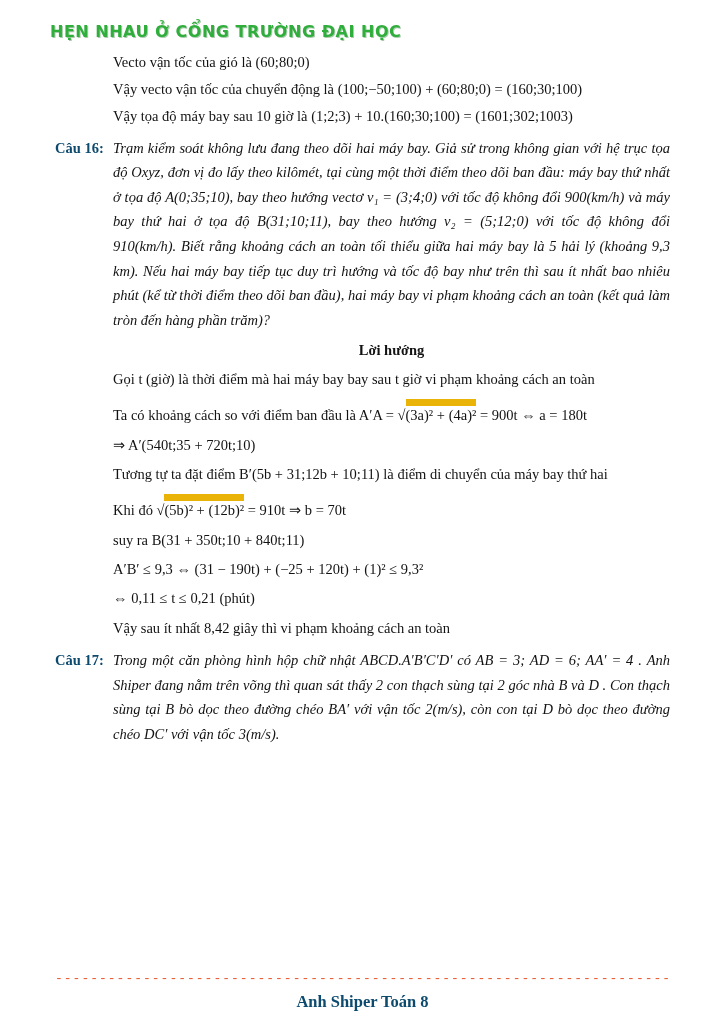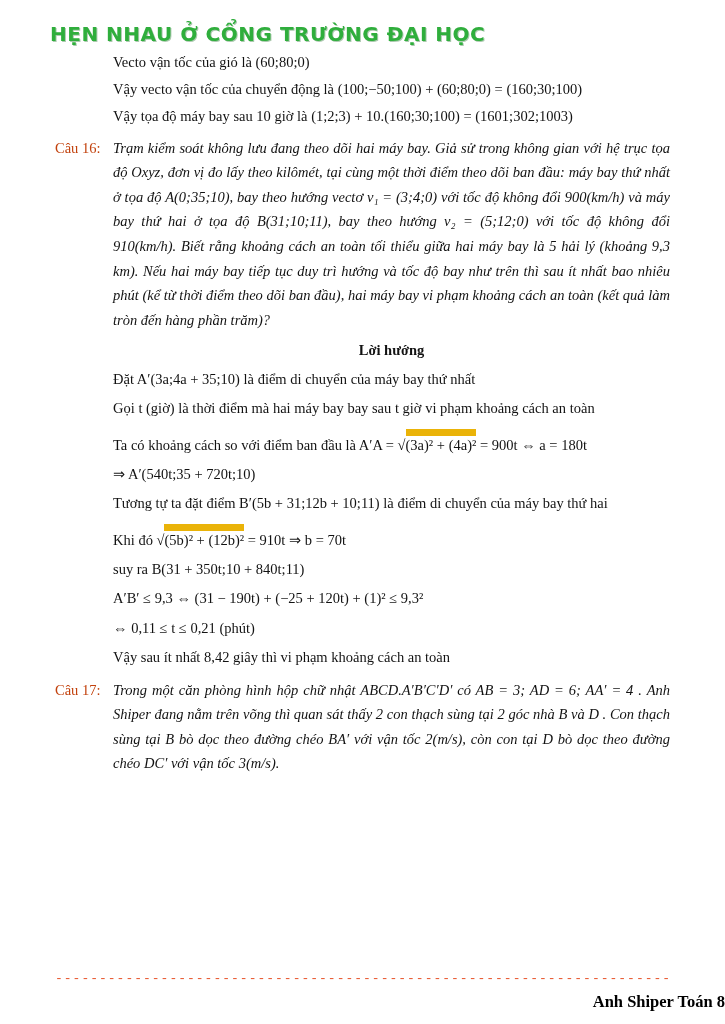--- a/index.html
+++ b/index.html
@@ -13,21 +13,21 @@
     font-size: 14.5px;
     color: #121212;
     overflow: hidden;
   }
   .doc-title {
     position: absolute;
     left: 50px;
     top: 22px;
     font-family: "DejaVu Sans", sans-serif;
     font-weight: bold;
-    font-size: 20px;
+    font-size: 16px;
     letter-spacing: 0.5px;
     color: #2fae3c;
     text-shadow: 1px 1px 0 rgba(20, 100, 30, 0.35);
     white-space: nowrap;
   }
   .content {
     position: absolute;
     left: 55px;
     top: 54px;
     width: 615px;
@@ -38,22 +38,22 @@
     line-height: 1.22;
   }
   .question {
     display: flex;
     margin-top: 2px;
     margin-bottom: 4px;
   }
   .q-label {
     width: 58px;
     flex-shrink: 0;
-    font-weight: normal;
-    color: #c2410c;
+    font-weight: bold;
+    color: #0c4a6e;
     line-height: 1.7;
   }
   .q-body {
     flex: 1;
     text-align: justify;
     line-height: 1.7;
     font-style: italic;
   }
   .solution-heading {
     text-align: center;
@@ -82,24 +82,24 @@
     font-size: 13px;
     letter-spacing: 1px;
     white-space: nowrap;
     overflow: hidden;
   }
   .footer-text {
     position: absolute;
     left: 0;
     right: 0;
     bottom: 12px;
-    text-align: right;
+    text-align: center;
     font-weight: bold;
     font-size: 16.5px;
-    color: #000000;
+    color: #0c4a6e;
   }
 </style>
 </head>
 <body>
 
 <div class="page">
 
   <div class="doc-title">HẸN NHAU Ở CỔNG TRƯỜNG ĐẠI HỌC</div>
 
   <div class="content">
@@ -108,21 +108,20 @@
     <p class="intro-line">Vậy vecto vận tốc của chuyển động là (100;−50;100) + (60;80;0) = (160;30;100)</p>
     <p class="intro-line">Vậy tọa độ máy bay sau 10 giờ là (1;2;3) + 10.(160;30;100) = (1601;302;1003)</p>
 
     <div class="question">
       <span class="q-label">Câu 16:</span>
       <span class="q-body">Trạm kiểm soát không lưu đang theo dõi hai máy bay. Giả sử trong không gian với hệ trục tọa độ Oxyz, đơn vị đo lấy theo kilômét, tại cùng một thời điểm theo dõi ban đầu: máy bay thứ nhất ở tọa độ A(0;35;10), bay theo hướng vectơ v₁ = (3;4;0) với tốc độ không đổi 900(km/h) và máy bay thứ hai ở tọa độ B(31;10;11), bay theo hướng v₂ = (5;12;0) với tốc độ không đổi 910(km/h). Biết rằng khoảng cách an toàn tối thiểu giữa hai máy bay là 5 hải lý (khoảng 9,3 km). Nếu hai máy bay tiếp tục duy trì hướng và tốc độ bay như trên thì sau ít nhất bao nhiêu phút (kể từ thời điểm theo dõi ban đầu), hai máy bay vi phạm khoảng cách an toàn (kết quả làm tròn đến hàng phần trăm)?</span>
     </div>
 
     <p class="solution-heading">Lời hướng</p>
 
-    <p class="sol-line">Đặt A′(3a;4a + 35;10) là điểm di chuyển của máy bay thứ nhất</p>
     <p class="sol-line">Gọi t (giờ) là thời điểm mà hai máy bay bay sau t giờ vi phạm khoảng cách an toàn</p>
 
     <p class="sol-line"><span>Ta có khoảng cách so với điểm ban đầu là A′A = √</span><span class="overline">(3a)² + (4a)²</span><span> = 900t ⇔ a = 180t</span></p>
 
     <p class="sol-line">⇒ A′(540t;35 + 720t;10)</p>
     <p class="sol-line">Tương tự ta đặt điểm B′(5b + 31;12b + 10;11) là điểm di chuyển của máy bay thứ hai</p>
 
     <p class="sol-line"><span>Khi đó √</span><span class="overline">(5b)² + (12b)²</span><span> = 910t ⇒ b = 70t</span></p>
 
     <p class="sol-line">suy ra B(31 + 350t;10 + 840t;11)</p>

